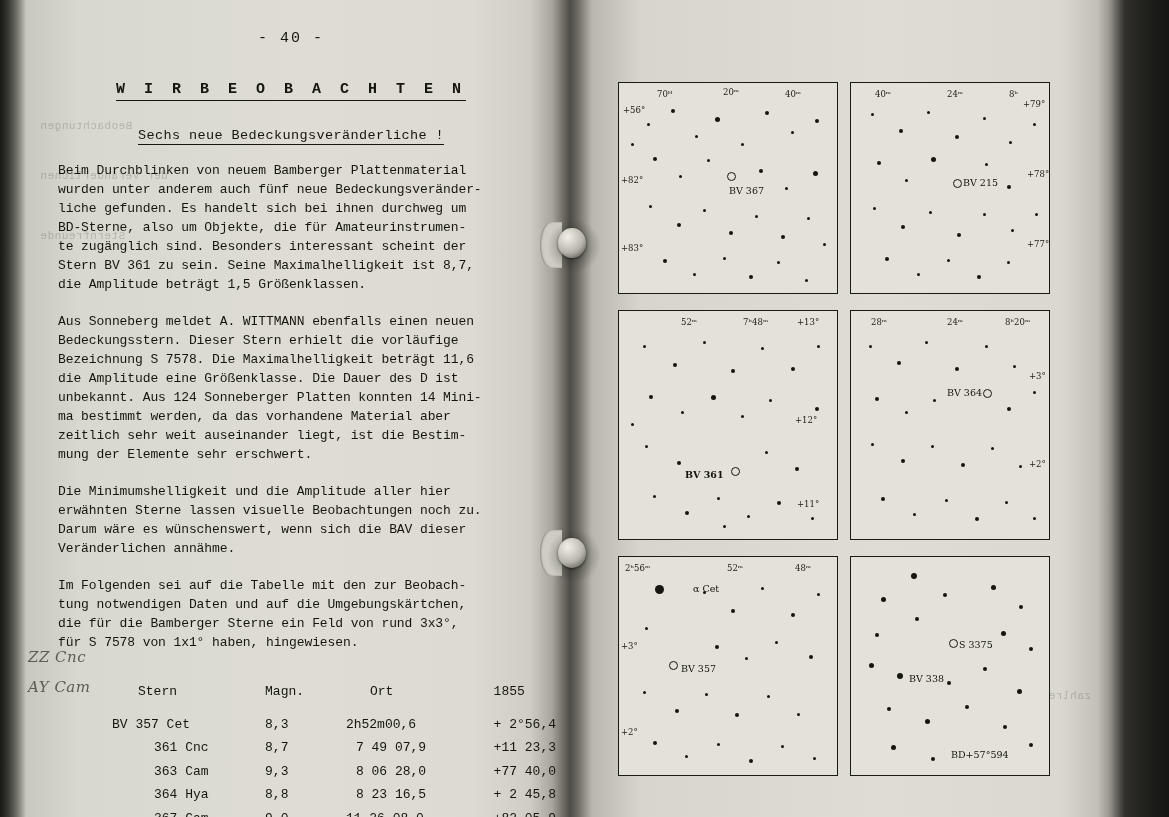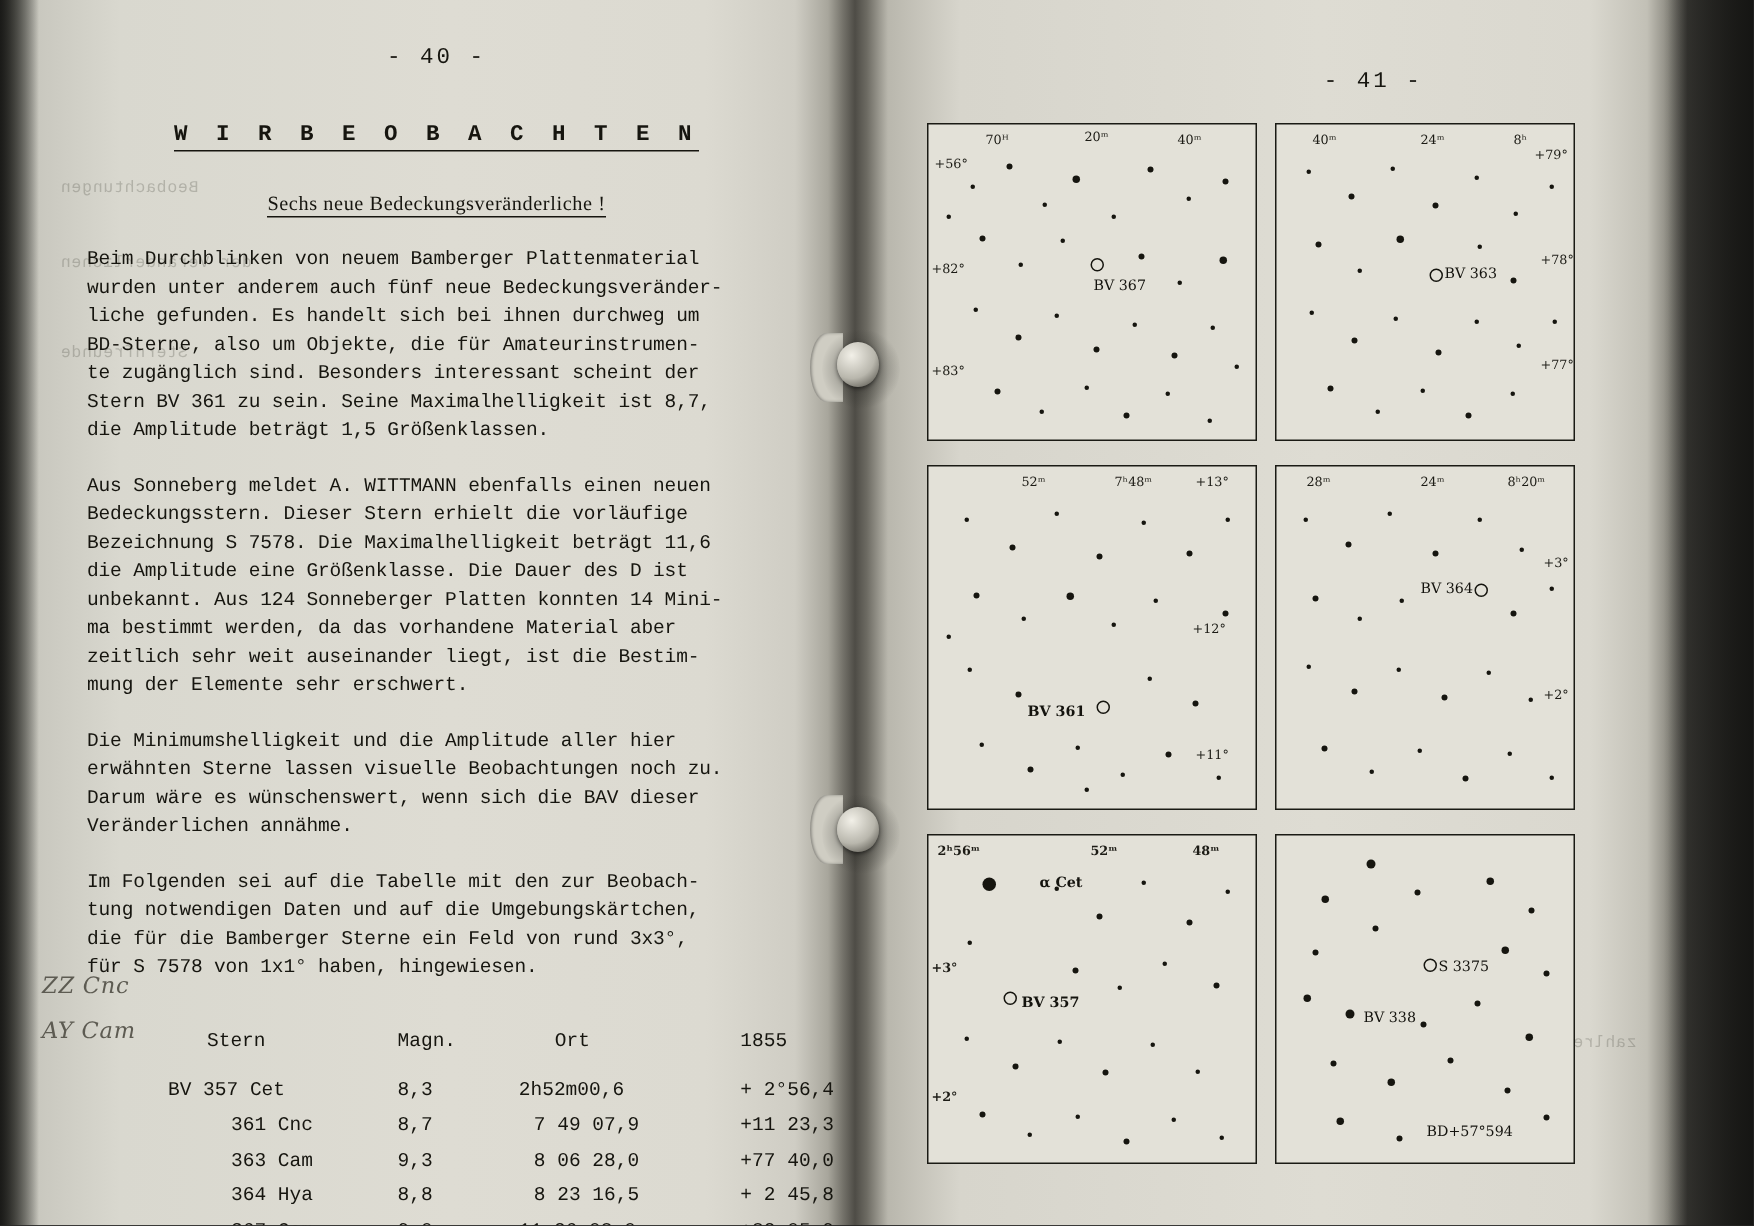--- a/index.html
+++ b/index.html
@@ -80,21 +80,20 @@
   }
   .subtitle {
     text-align: center;
     font-size: 13.5px;
     margin-top: 30px;
     letter-spacing: .4px;
   }
   .subtitle span.u {
     border-bottom: 1.3px solid #16150f;
     padding-bottom: 1px;
-    font-family: Liberation Serif, serif;
   }
   p.body {
     margin: 18px 0 0 0;
     padding: 0 10px 0 32px;
     font-size: 13px;
     line-height: 19px;
     letter-spacing: -0.1px;
     text-align: left;
     white-space: pre-wrap;
   }
@@ -296,21 +295,20 @@
   <div class="pencil" style="left:28px; top:678px;">AY Cam</div>
 
   <div class="notch" style="left:540px; top:222px; width:22px; height:46px;"></div>
   <div class="notch" style="left:540px; top:530px; width:22px; height:46px;"></div>
   <div class="ring-sh" style="left:548px; top:218px; width:52px; height:56px;"></div>
   <div class="ring-sh" style="left:548px; top:528px; width:52px; height:56px;"></div>
   <div class="ring" style="left:558px; top:228px; width:28px; height:30px;"></div>
   <div class="ring" style="left:558px; top:538px; width:28px; height:30px;"></div>
 
   <div class="right-page">
-    <div class="folio-r">- 41 -</div>
 
     <div class="charts">
 
       <div class="chart" style="left:20px; top:0px; width:218px; height:210px;">
         <div class="lbl" style="left:38px; top:6px;">70ᴴ</div>
         <div class="lbl" style="left:104px; top:4px;">20ᵐ</div>
         <div class="lbl" style="left:166px; top:6px;">40ᵐ</div>
         <div class="lbl" style="left:4px; top:22px;">+56°</div>
         <div class="lbl" style="left:2px; top:92px;">+82°</div>
         <div class="lbl" style="left:2px; top:160px;">+83°</div>
@@ -347,21 +345,21 @@
         <div class="star" style="left:204px;top:160px;width:3px;height:3px;"></div>
       </div>
 
       <div class="chart" style="left:252px; top:0px; width:198px; height:210px;">
         <div class="lbl" style="left:24px; top:6px;">40ᵐ</div>
         <div class="lbl" style="left:96px; top:6px;">24ᵐ</div>
         <div class="lbl" style="left:158px; top:6px;">8ʰ</div>
         <div class="lbl" style="left:172px; top:16px;">+79°</div>
         <div class="lbl" style="left:176px; top:86px;">+78°</div>
         <div class="lbl" style="left:176px; top:156px;">+77°</div>
-        <div class="name" style="left:112px; top:94px;">BV 363</div>
+        <div class="name" style="left:112px; top:94px;">BV 215</div>
         <div class="starc" style="left:102px; top:96px; width:7px; height:7px;"></div>
         <div class="star" style="left:20px;top:30px;width:3px;height:3px;"></div>
         <div class="star" style="left:48px;top:46px;width:4px;height:4px;"></div>
         <div class="star" style="left:76px;top:28px;width:3px;height:3px;"></div>
         <div class="star" style="left:104px;top:52px;width:4px;height:4px;"></div>
         <div class="star" style="left:132px;top:34px;width:3px;height:3px;"></div>
         <div class="star" style="left:158px;top:58px;width:3px;height:3px;"></div>
         <div class="star" style="left:26px;top:78px;width:4px;height:4px;"></div>
         <div class="star" style="left:54px;top:96px;width:3px;height:3px;"></div>
         <div class="star" style="left:80px;top:74px;width:5px;height:5px;"></div>
@@ -443,21 +441,21 @@
         <div class="star" style="left:140px;top:136px;width:3px;height:3px;"></div>
         <div class="star" style="left:168px;top:154px;width:3px;height:3px;"></div>
         <div class="star" style="left:30px;top:186px;width:4px;height:4px;"></div>
         <div class="star" style="left:62px;top:202px;width:3px;height:3px;"></div>
         <div class="star" style="left:94px;top:188px;width:3px;height:3px;"></div>
         <div class="star" style="left:124px;top:206px;width:4px;height:4px;"></div>
         <div class="star" style="left:154px;top:190px;width:3px;height:3px;"></div>
         <div class="star" style="left:182px;top:206px;width:3px;height:3px;"></div>
       </div>
 
-      <div class="chart" style="left:20px; top:474px; width:218px; height:218px;font-weight:bold;">
+      <div class="chart" style="left:20px; top:474px; width:218px; height:218px;">
         <div class="lbl" style="left:6px; top:6px;">2ʰ56ᵐ</div>
         <div class="lbl" style="left:108px; top:6px;">52ᵐ</div>
         <div class="lbl" style="left:176px; top:6px;">48ᵐ</div>
         <div class="lbl" style="left:2px; top:84px;">+3°</div>
         <div class="lbl" style="left:2px; top:170px;">+2°</div>
         <div class="name" style="left:50px; top:26px;margin-left:24px;">α Cet</div>
         <div class="star" style="left:36px;top:28px;width:9px;height:9px;"></div>
         <div class="name" style="left:62px; top:106px;">BV 357</div>
         <div class="starc" style="left:50px; top:104px; width:7px; height:7px;"></div>
         <div class="star" style="left:84px;top:34px;width:3px;height:3px;"></div>

